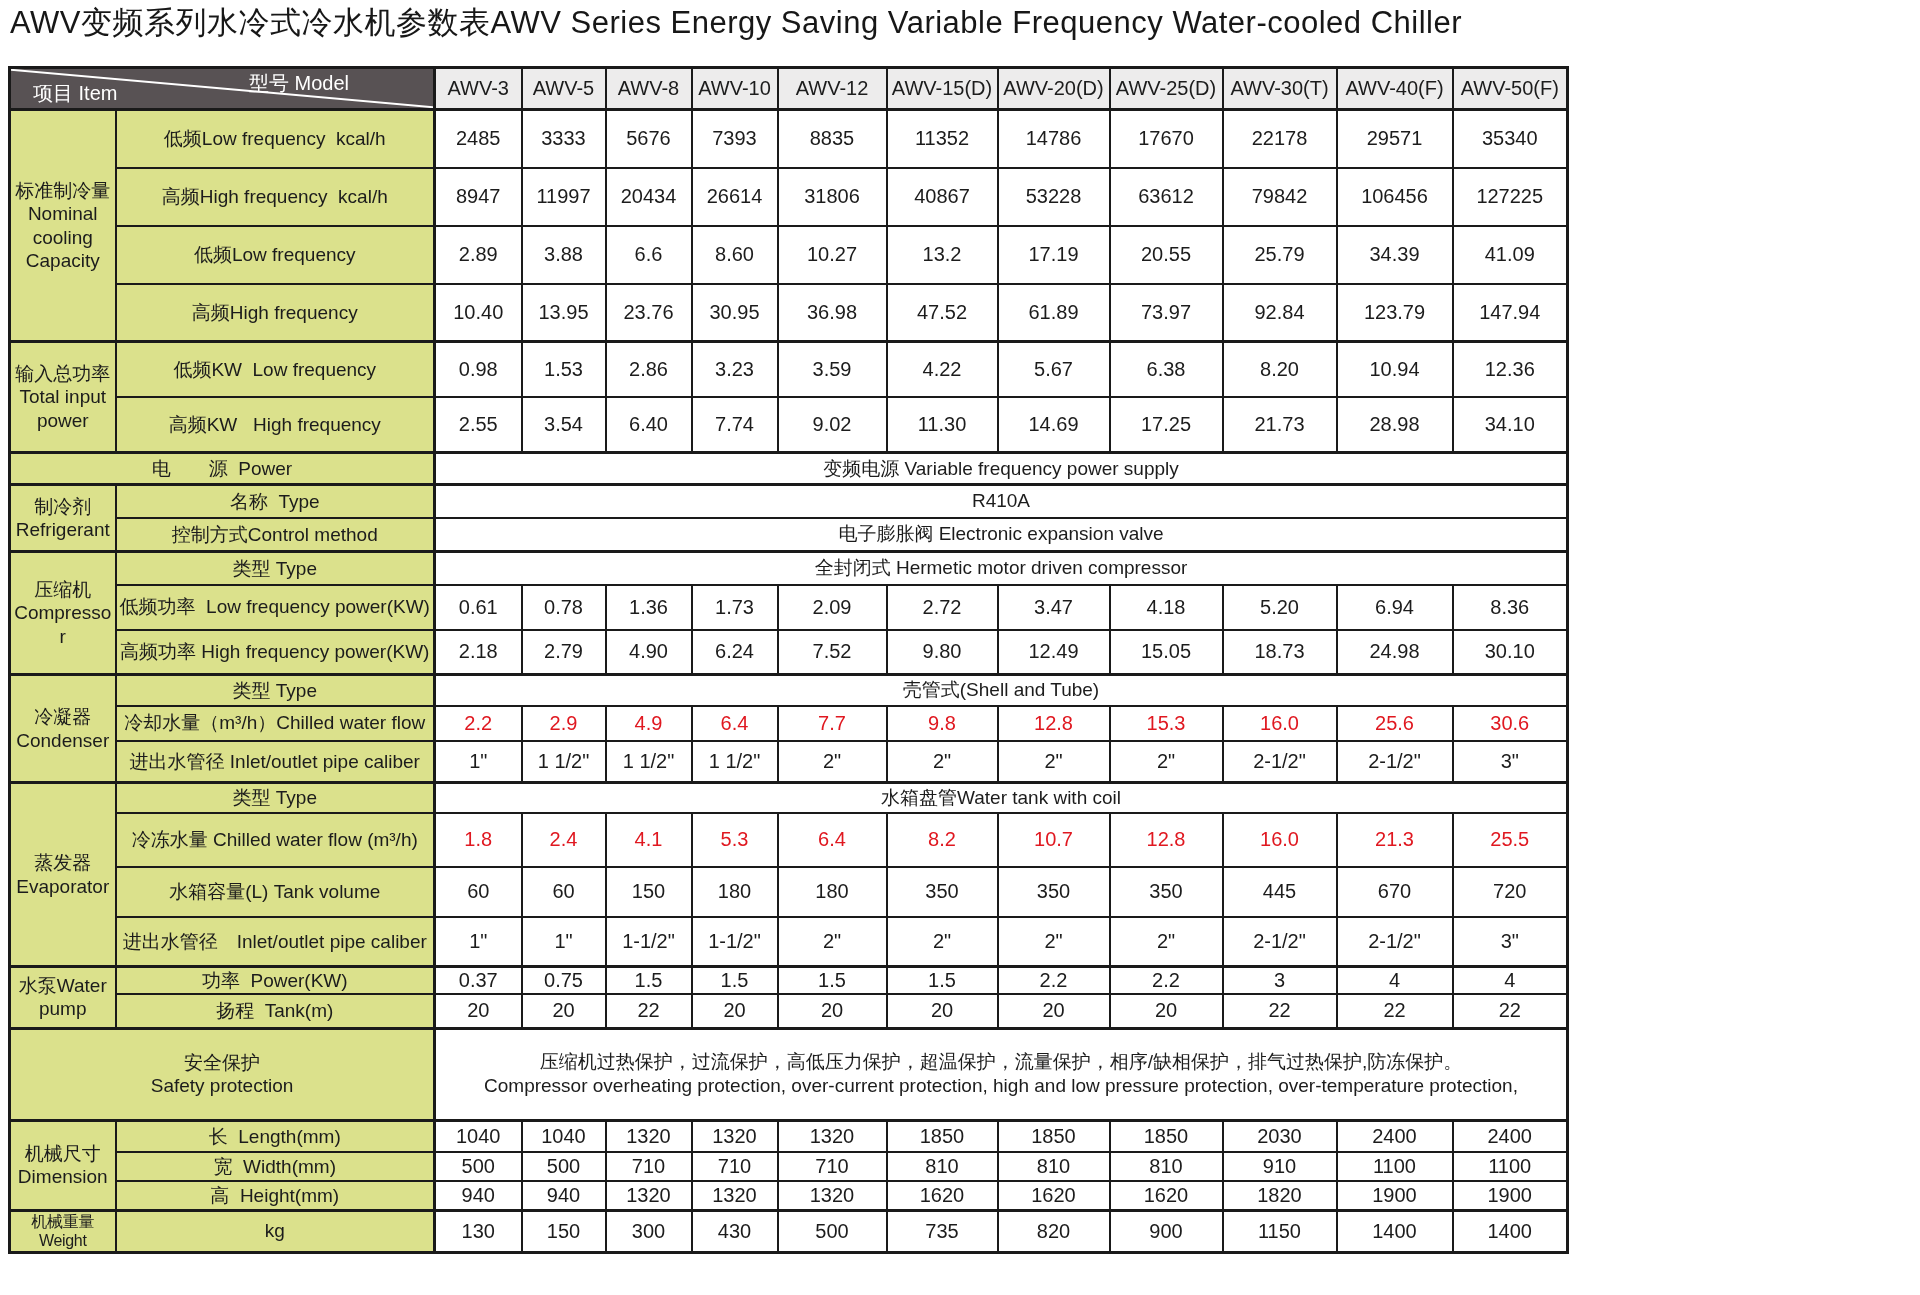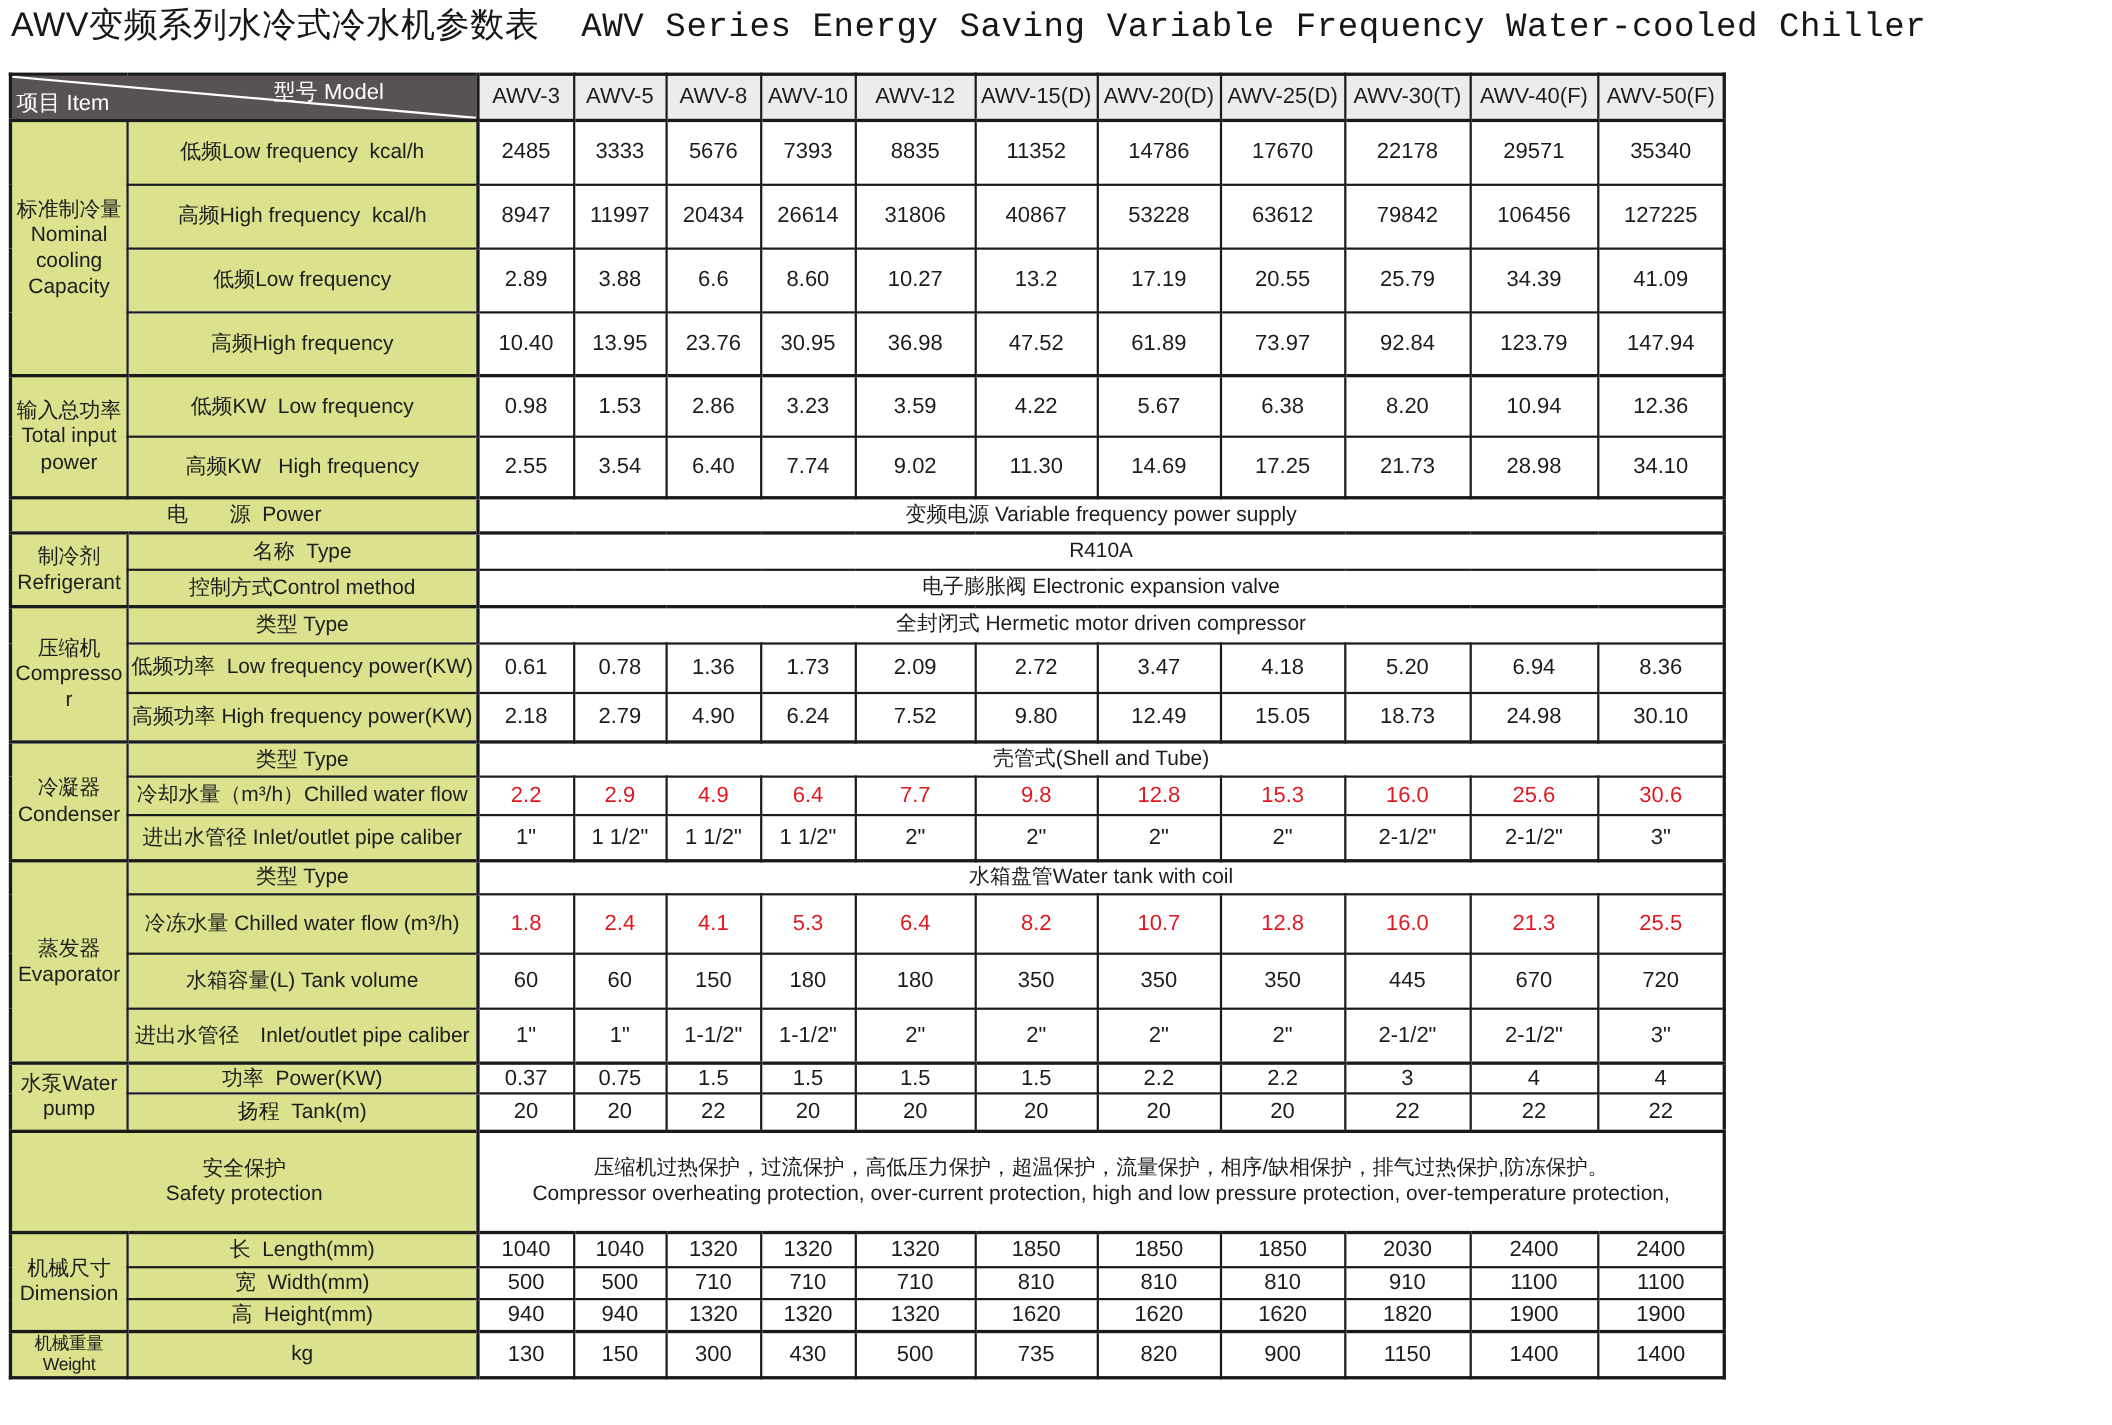--- a/index.html
+++ b/index.html
@@ -15,41 +15,41 @@
   body{
     width:1920px;height:1295px;background:#fff;
     font-family:"Liberation Sans","DejaVu Sans",sans-serif;
     color:var(--ink);overflow:hidden;position:relative;
   }
   .page{position:absolute;inset:0;}
   .title{
     position:absolute;left:10px;top:2px;white-space:nowrap;
     font-size:31px;color:#171717;letter-spacing:0.5px;
   }
-  .title .title-en{margin-left:38px;font-family:Liberation Mono, monospace;}
+  .title .title-en{}
   table.spec{
     position:absolute;left:8px;top:66px;
     border-collapse:collapse;table-layout:fixed;
     border:3px solid var(--border);
   }
   .spec td,.spec th{
     border:2px solid var(--border);
     padding:0 2px;text-align:center;vertical-align:middle;
     overflow:hidden;
   }
   .spec thead tr{height:42px;}
   .spec thead th{border-bottom-width:3px;}
   th.model{background:var(--model-header-bg);font-size:20px;font-weight:normal;}
   th.corner{
     position:relative;background:var(--header-bg);color:#fff;
     font-weight:normal;font-size:20px;border-right-width:3px;padding:0;
   }
   th.corner svg.diag{position:absolute;left:0;top:0;width:100%;height:100%;display:block;}
   th.corner .tr-label{position:absolute;top:1px;right:84px;}
-  th.corner .bl-label{position:absolute;bottom:1px;left:4px;}
+  th.corner .bl-label{position:absolute;bottom:1px;left:22px;}
   td.label{background:var(--label-bg);font-size:19px;white-space:pre-wrap;line-height:1.22;}
   td.group-label{border-right-width:2px;}
   td.row-label{border-right-width:3px;}
   td.value{background:#fff;font-size:20px;white-space:pre-wrap;line-height:1.25;}
   td.value.red{color:var(--value-red);}
   td.value.merged{font-size:19px;}
   tr.group-start td{border-top-width:3px;}
   .spec tbody tr:last-child td.group-label{font-size:16px;letter-spacing:-0.3px;}
 </style>
 </head>

